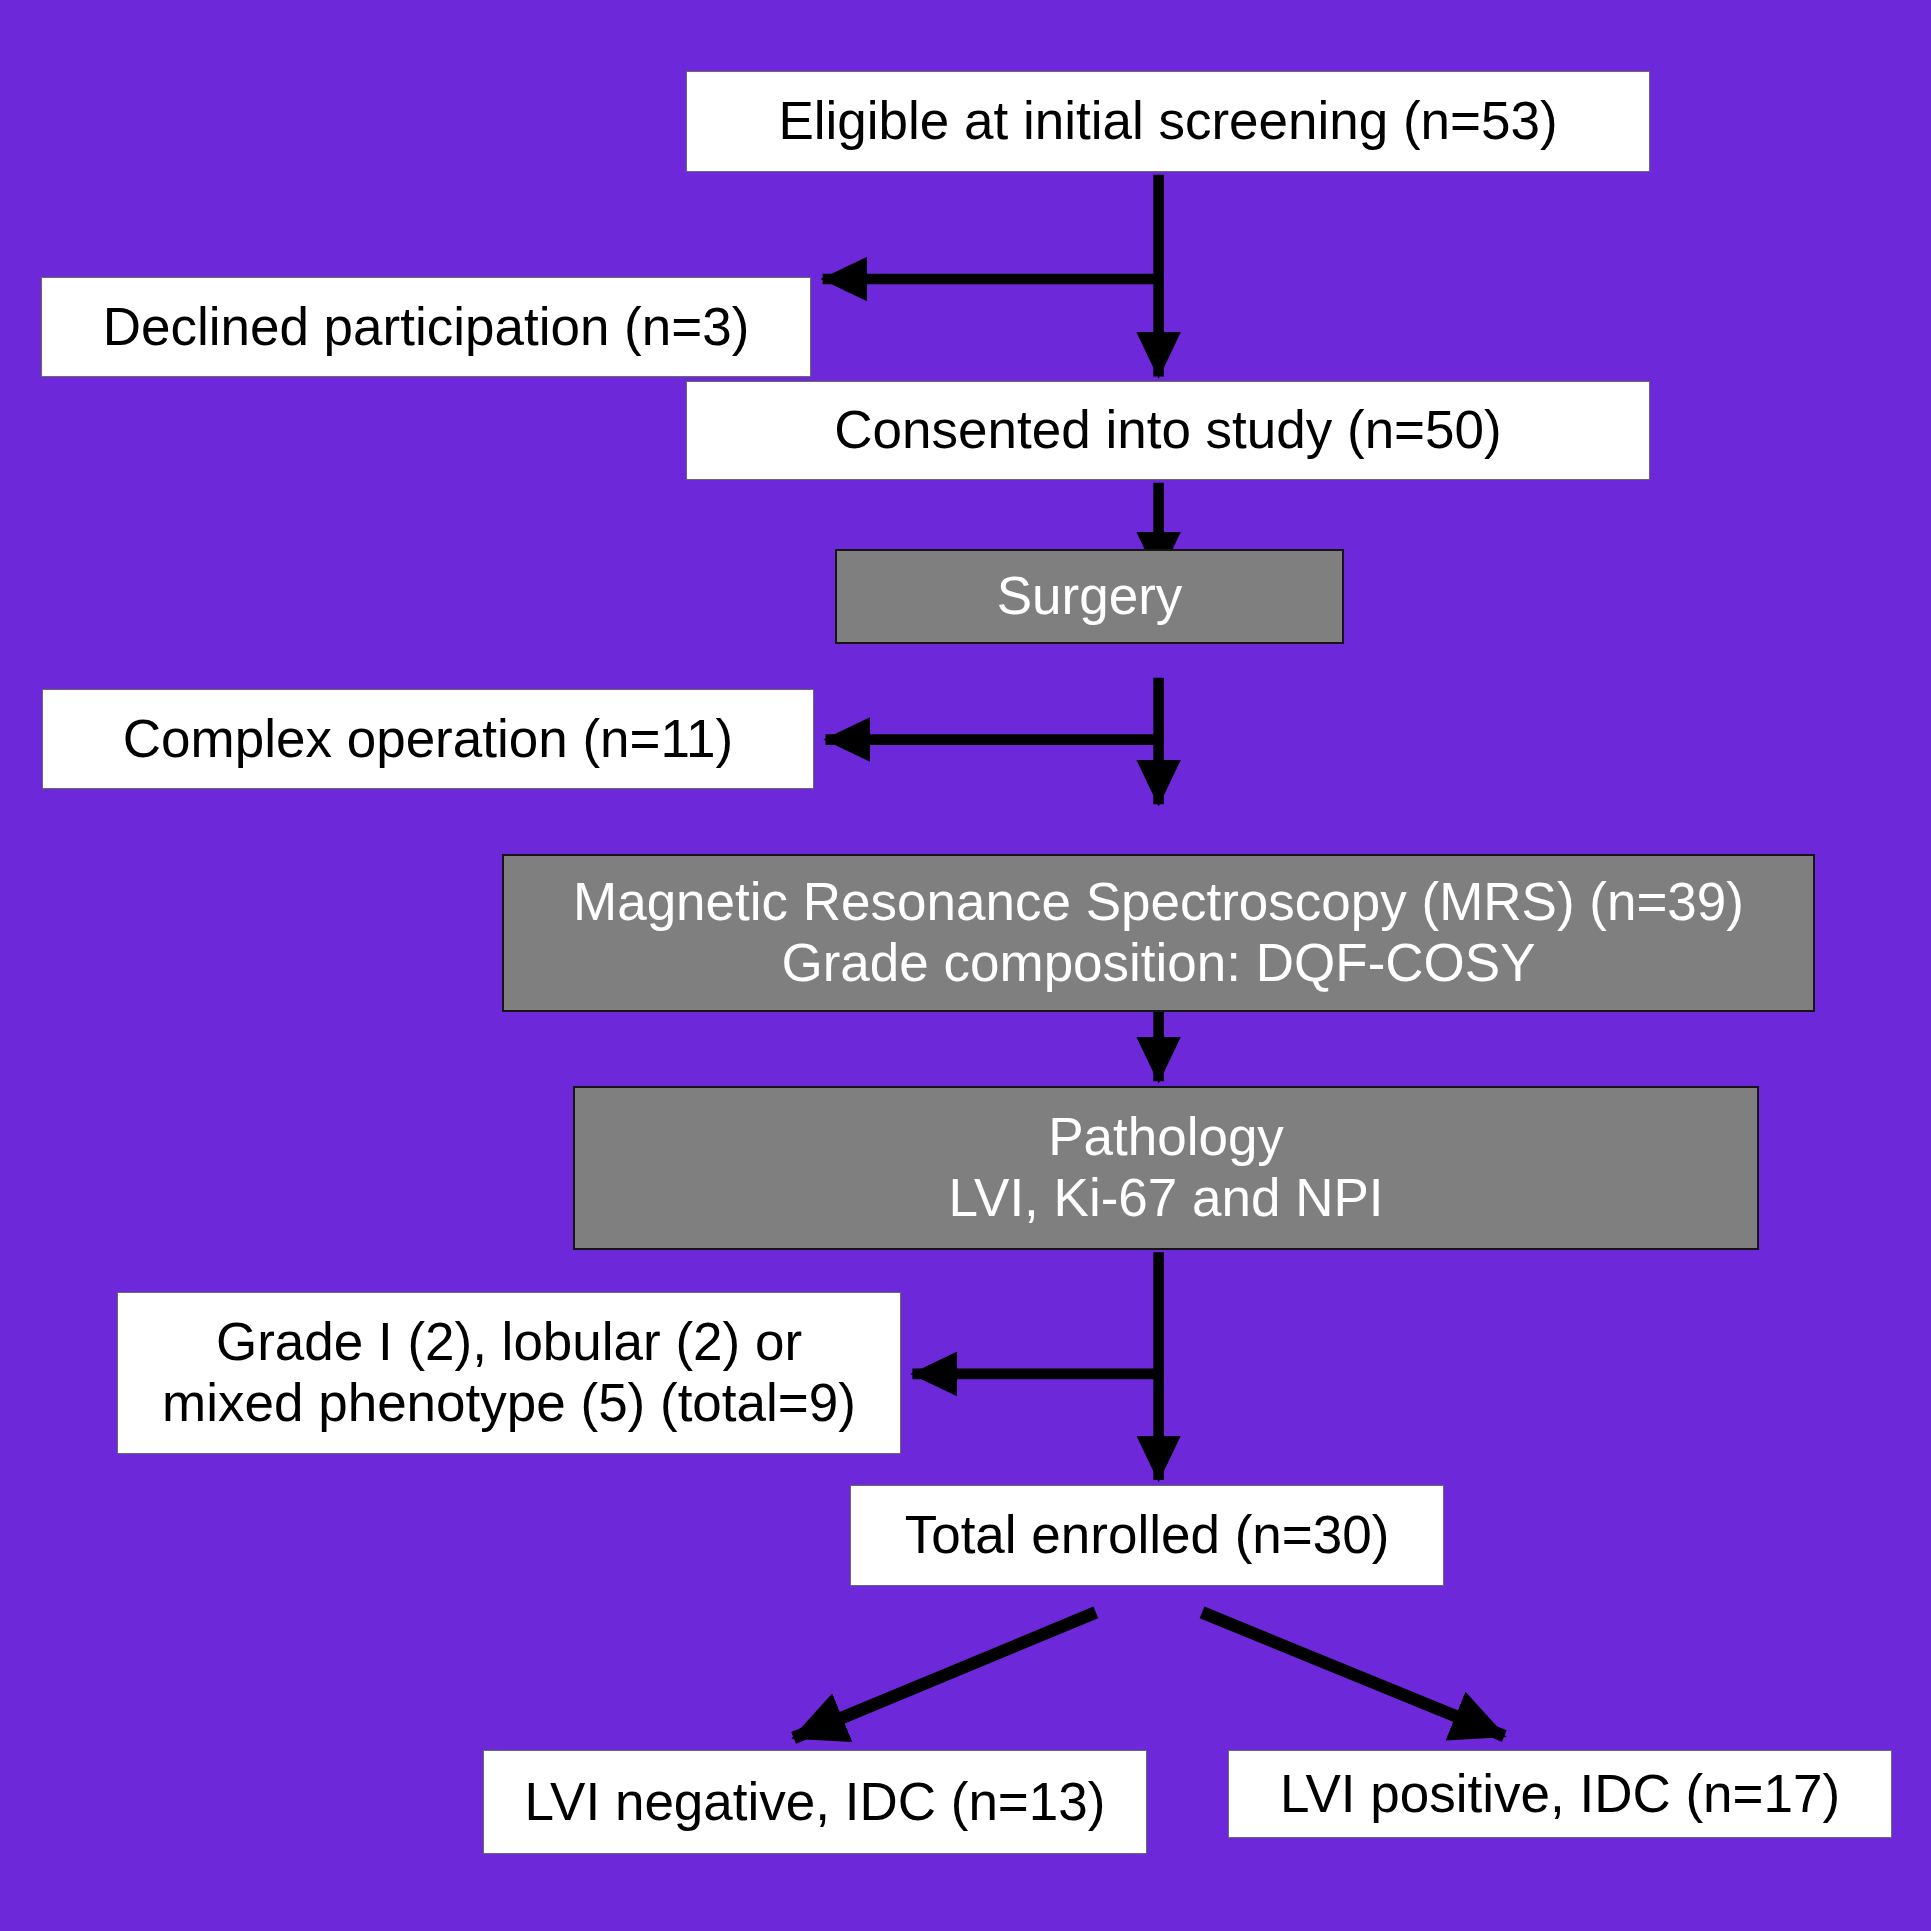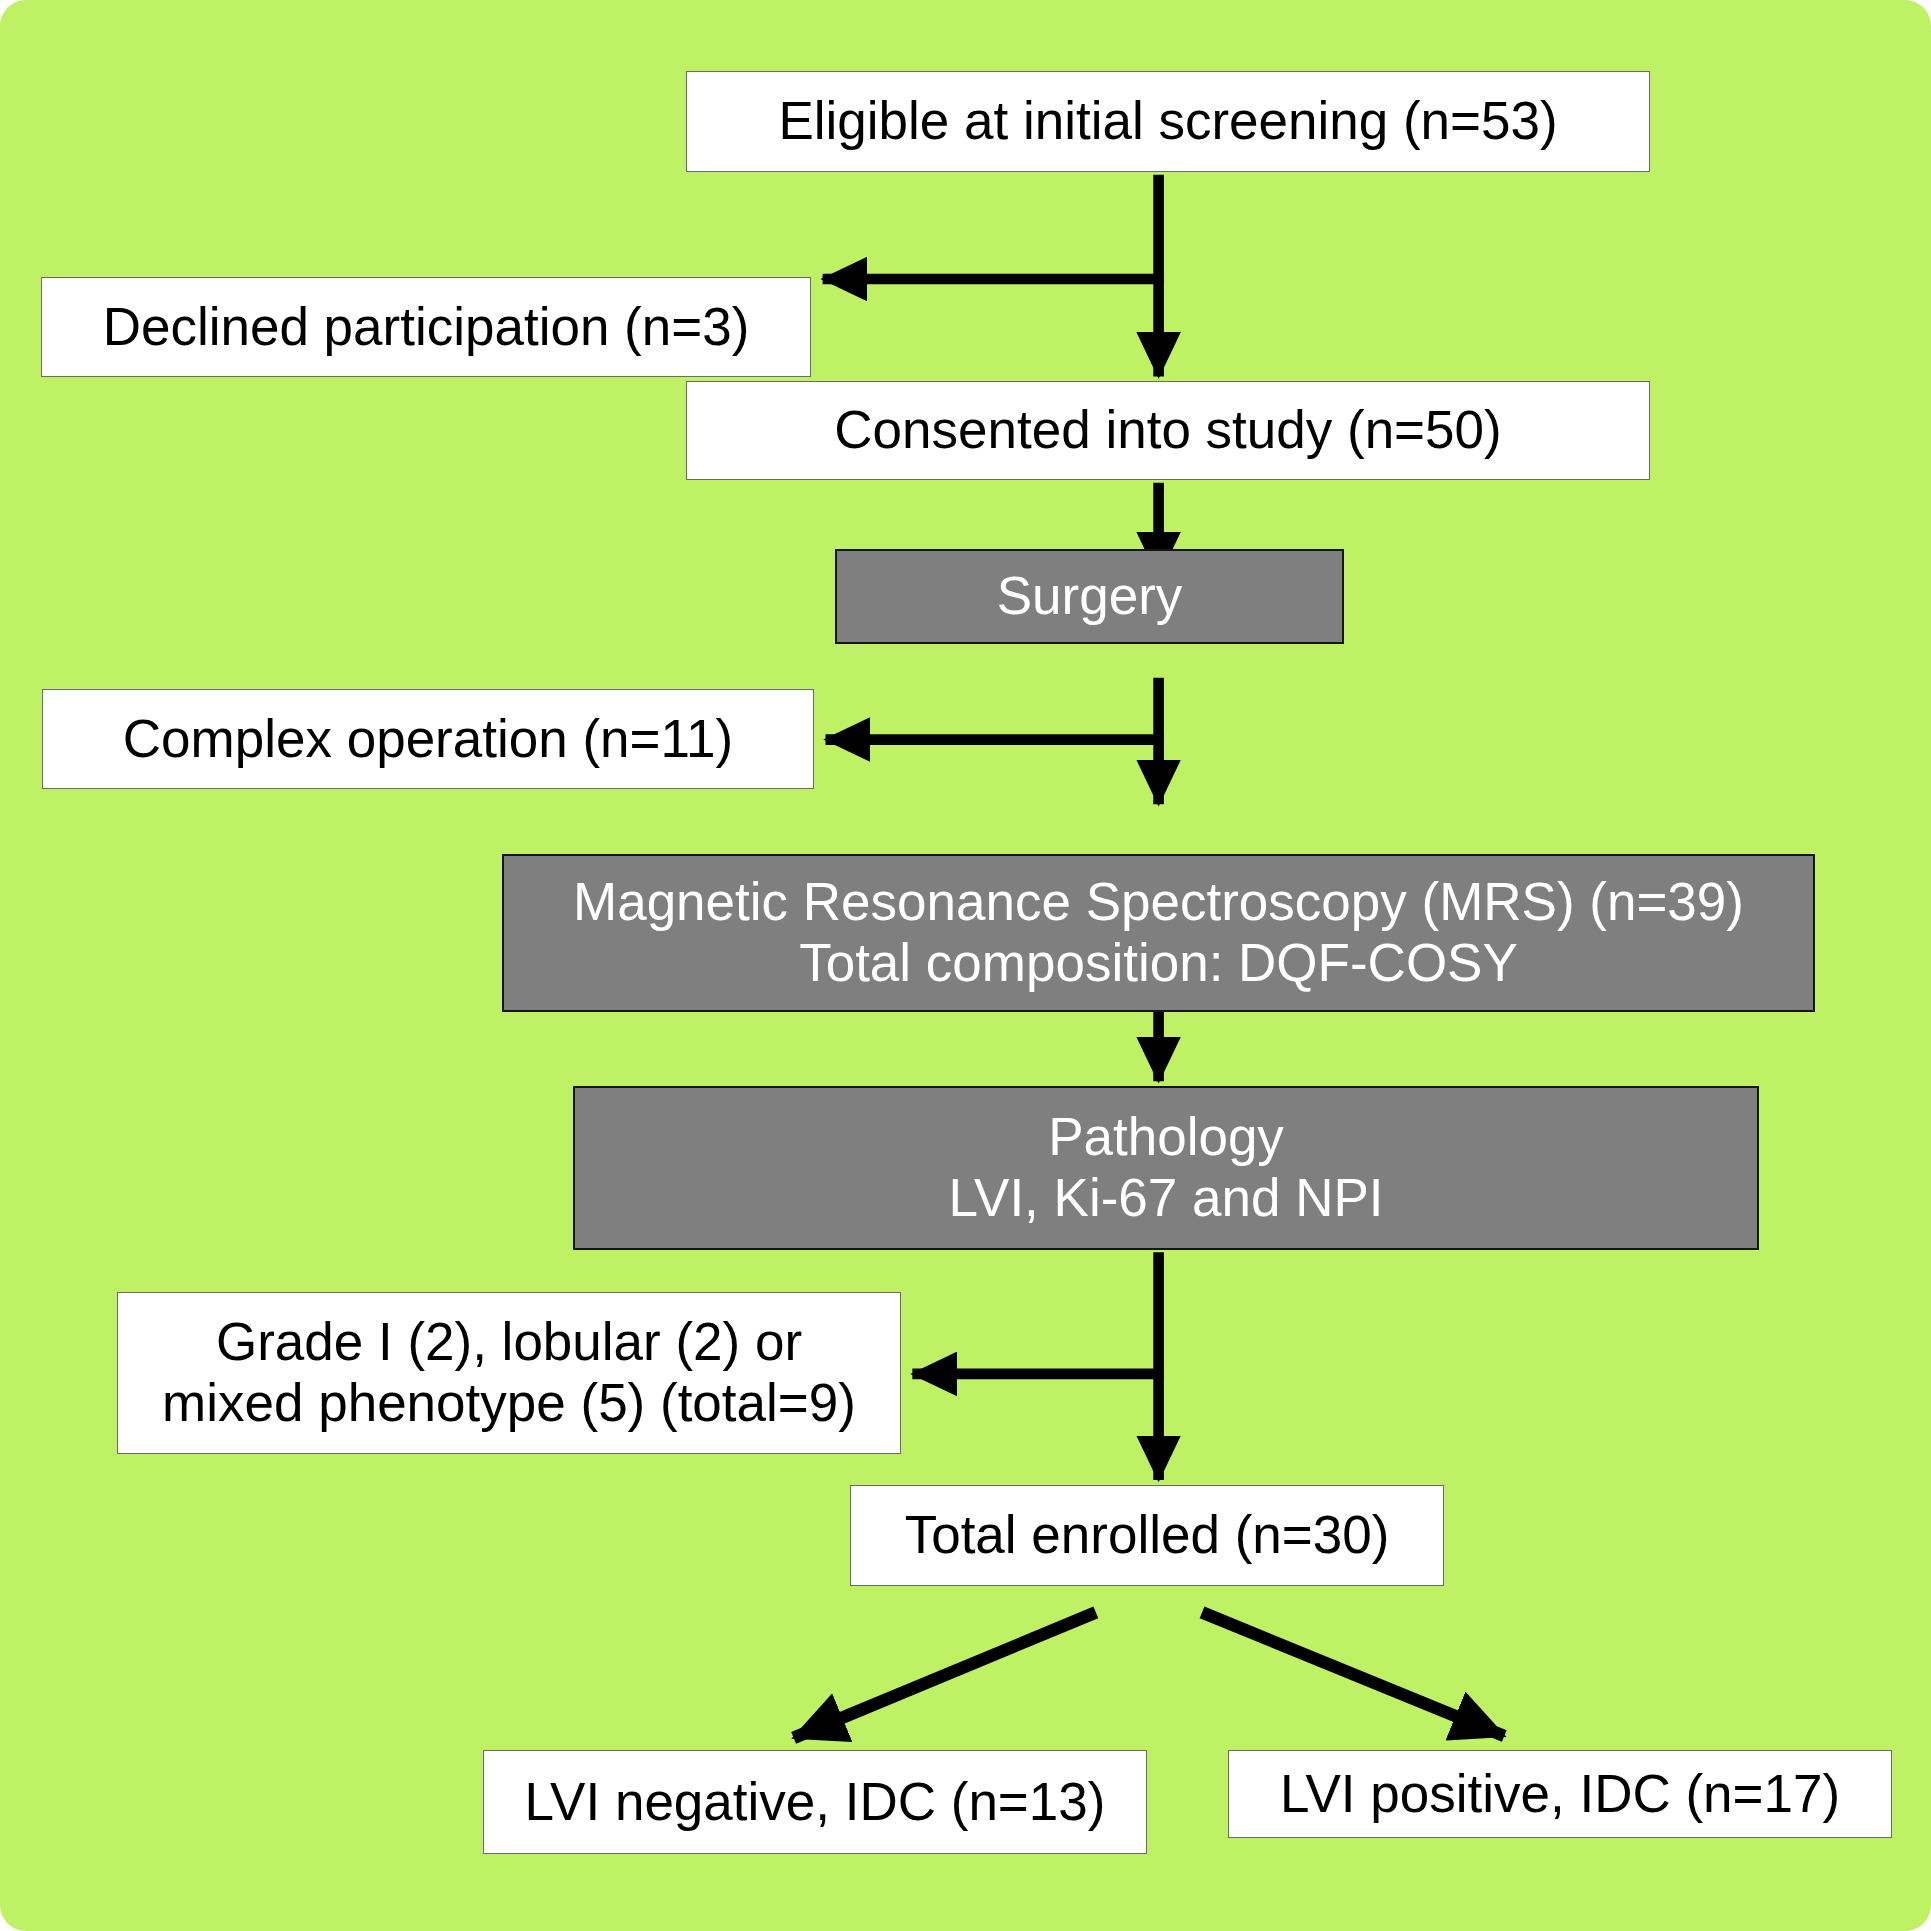--- a/index.html
+++ b/index.html
@@ -1,22 +1,21 @@
 <!DOCTYPE html>
 <html><head>
 <meta charset="utf-8">
 <style>
   html,body{margin:0;padding:0;background:#ffffff;}
   .canvas{
     position:relative;
     width:1931px;height:1931px;
-    background:#bef264;
+    background:#6d28d9;
     font-family:"Liberation Sans", sans-serif;
     overflow:hidden;
-    border-radius:26px;
   }
   .arrow-layer{position:absolute;left:0;top:0;width:1931px;height:1931px;z-index:1;}
   .node{
     position:absolute;
     display:flex;flex-direction:column;align-items:center;justify-content:center;
     text-align:center;
     font-size:53px;line-height:1.15;
     z-index:2;
     box-sizing:border-box;
   }
@@ -81,21 +80,21 @@
   <div class="node node--gray n-surgery">
     <span>Surgery</span>
   </div>
 
   <div class="node node--white n-complex">
     <span>Complex operation (n=11)</span>
   </div>
 
   <div class="node node--gray n-mrs">
     <span>Magnetic Resonance Spectroscopy (MRS) (n=39)</span>
-    <span>Total composition: DQF-COSY</span>
+    <span>Grade composition: DQF-COSY</span>
   </div>
 
   <div class="node node--gray n-pathology">
     <span>Pathology</span>
     <span>LVI, Ki-67 and NPI</span>
   </div>
 
   <div class="node node--white n-grade">
     <span>Grade I (2), lobular (2) or</span>
     <span>mixed phenotype (5) (total=9)</span>

